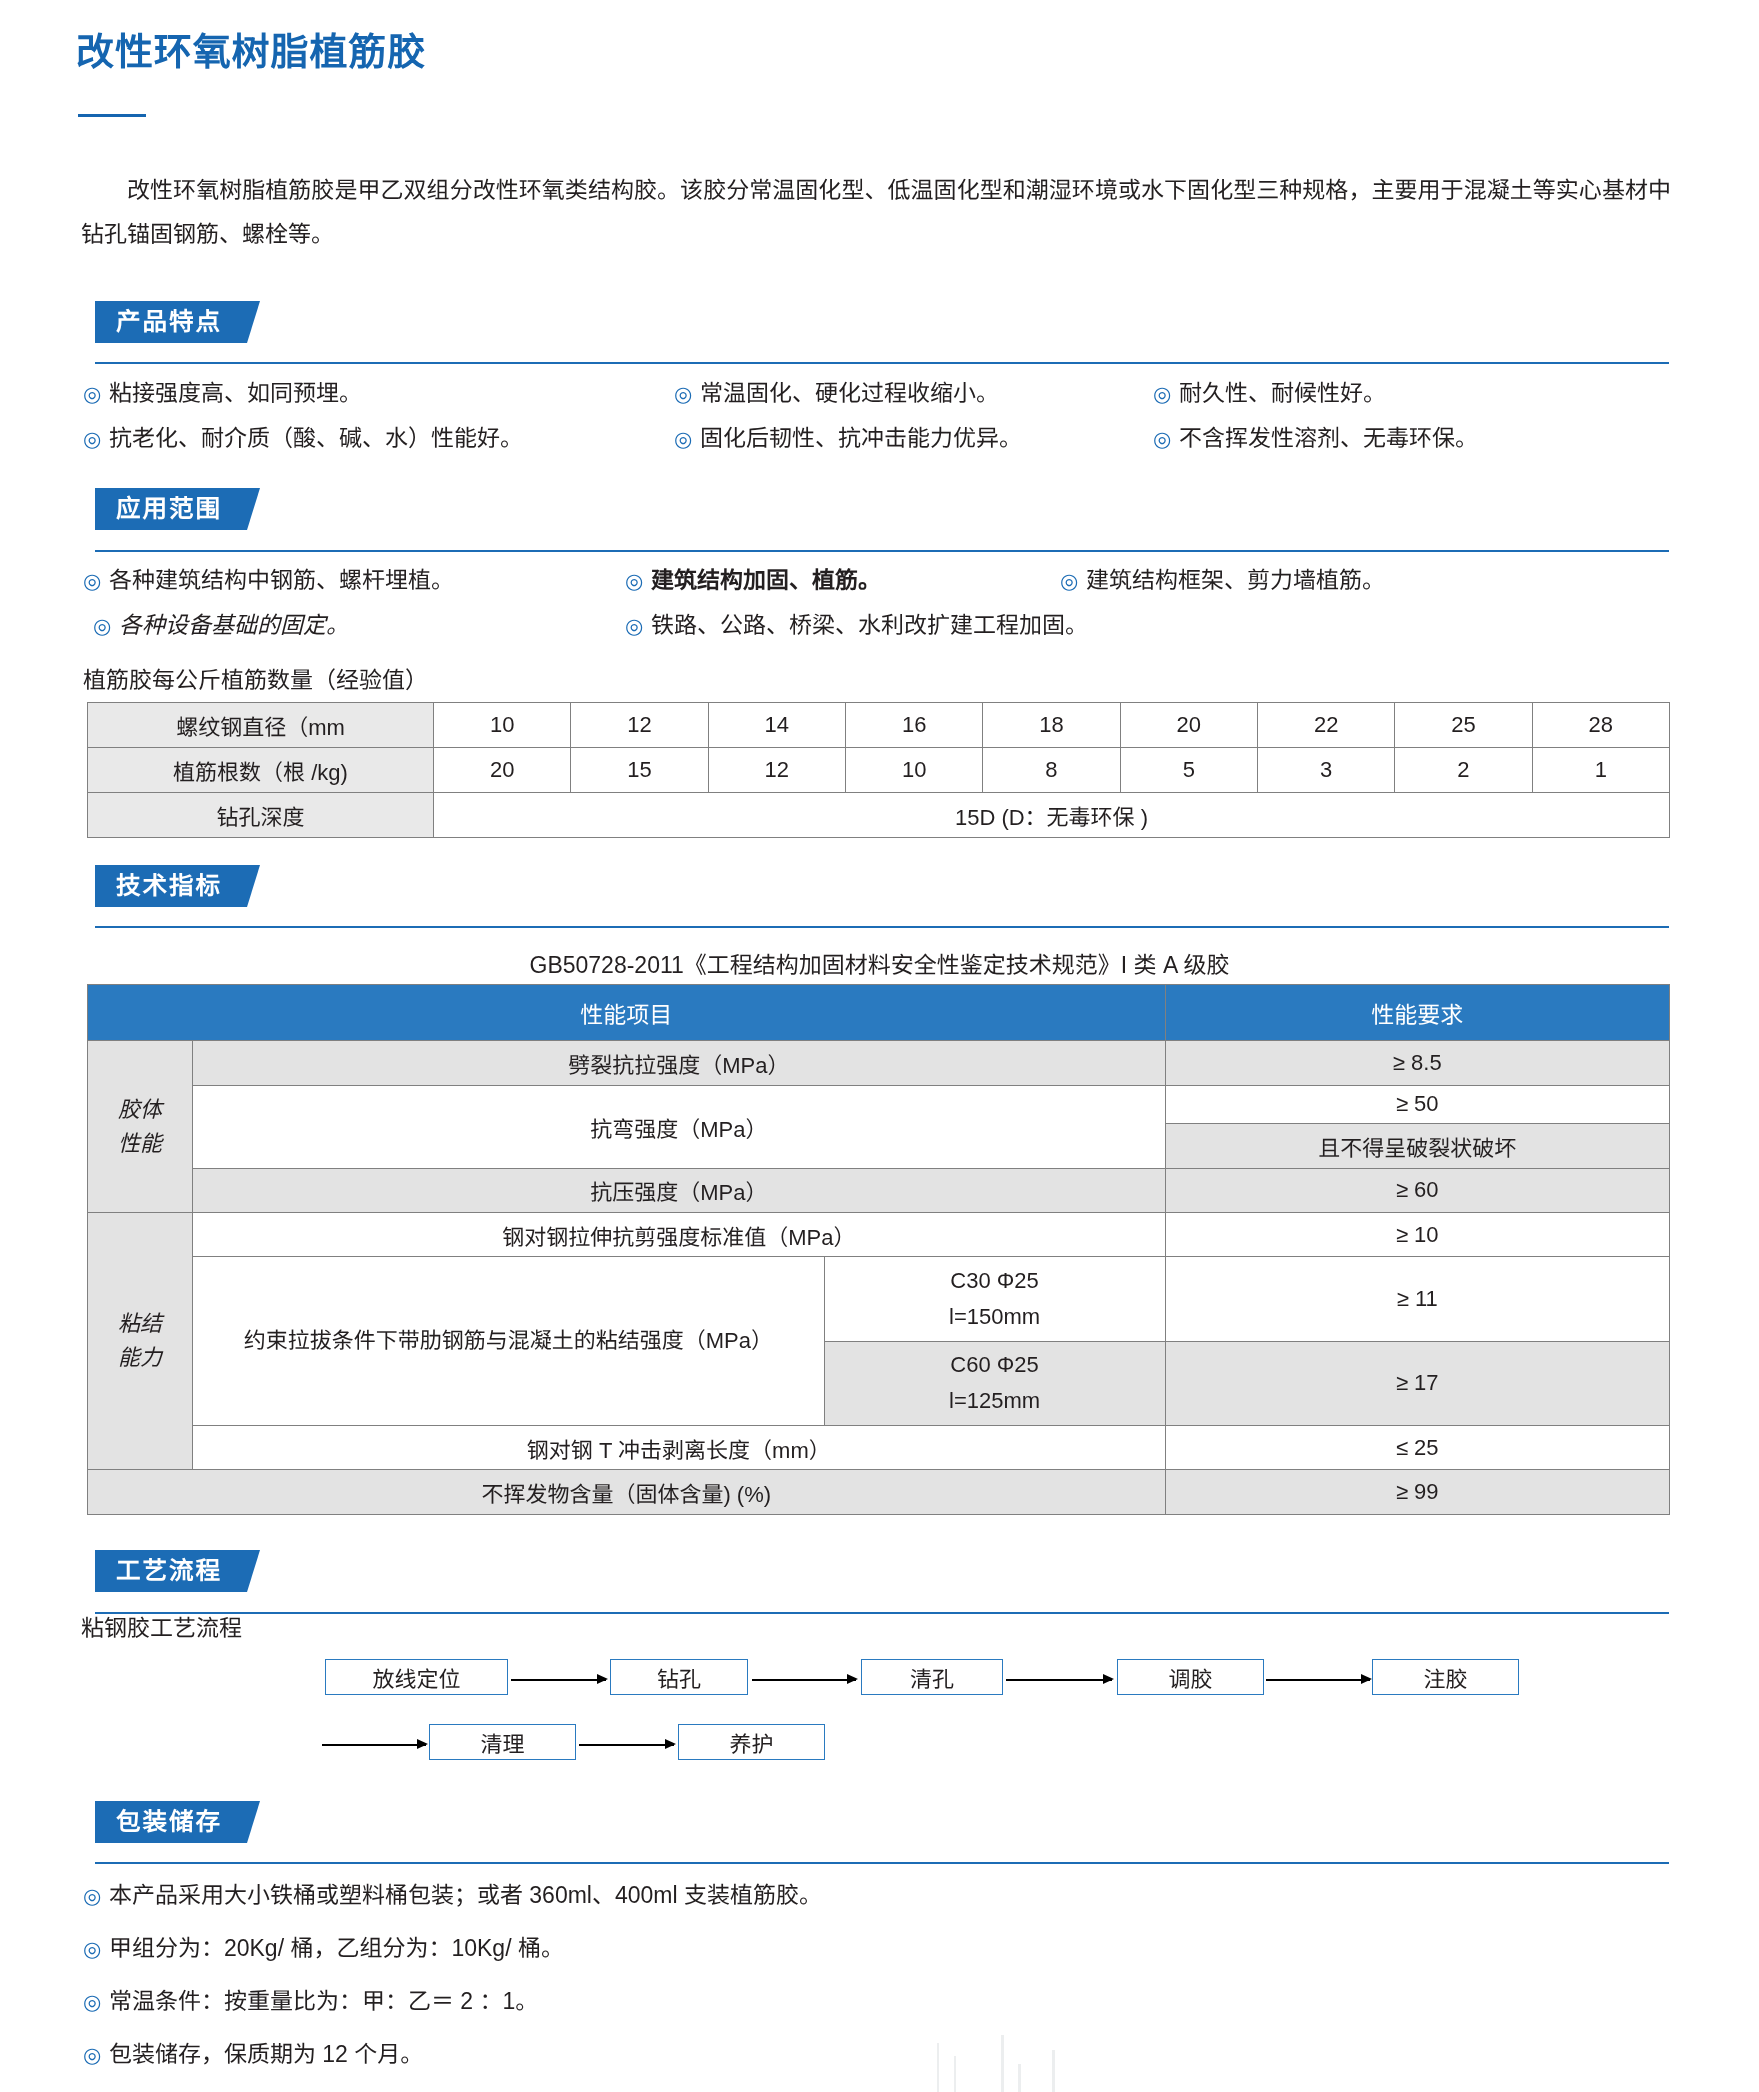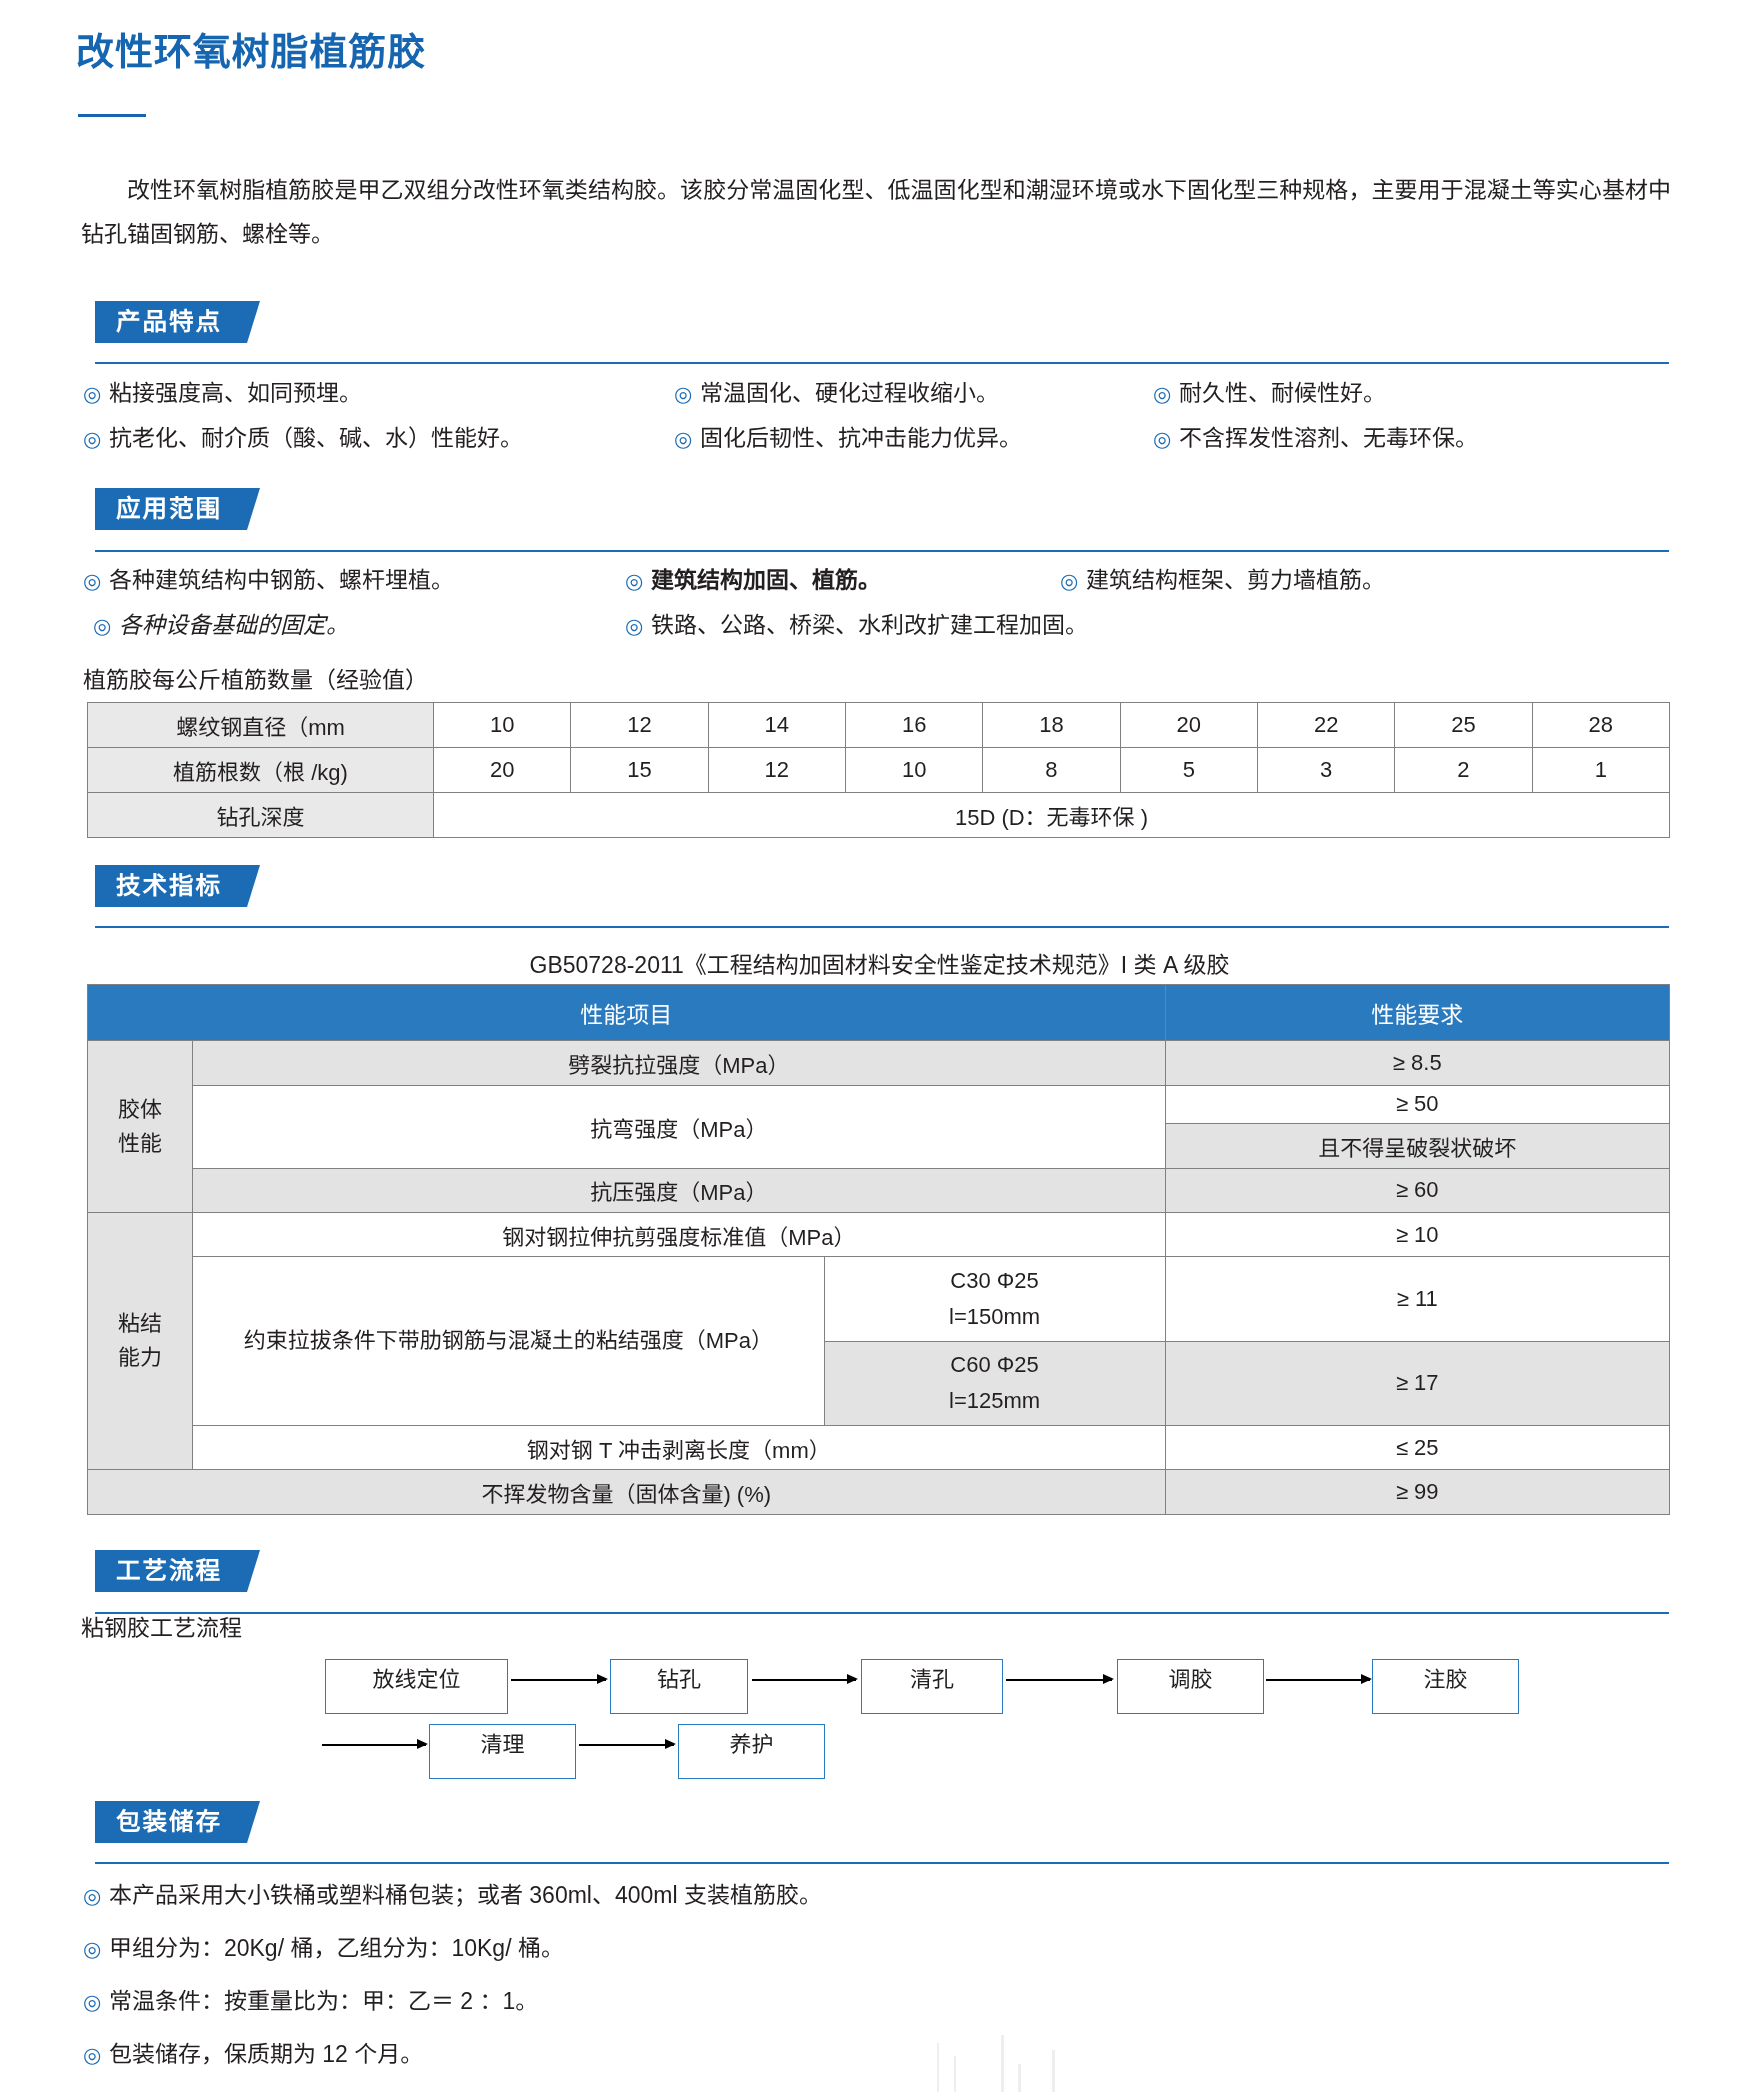--- a/index.html
+++ b/index.html
@@ -168,37 +168,38 @@
     background: #e3e3e3;
   }
   .t2 .white {
     background: #ffffff;
     margin-left: 40px;
   }
   .t2 .rowlabel {
     background: #e3e3e3;
     width: 102px;
     line-height: 34px;
+    font-style: italic;
   }
 
   
   .flow-caption {
     position: absolute;
     left: 81px;
     top: 1609px;
     font-size: 23px;
   }
   .flow-box {
     position: absolute;
     border: 0.9px solid #2a7ac0;
     color: #231f20;
     font-size: 22px;
     text-align: center;
     line-height: 40px;
-    height: 55px;
+    height: 36px;
     background: #ffffff;
     box-sizing: border-box;
   }
   .flow-arrow {
     position: absolute;
     height: 1.9px;
     background: #000000;
   }
   .flow-arrow::after {
     content: "";

